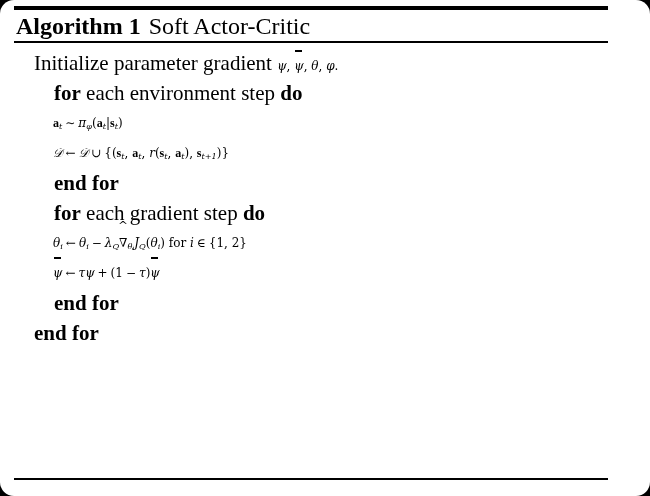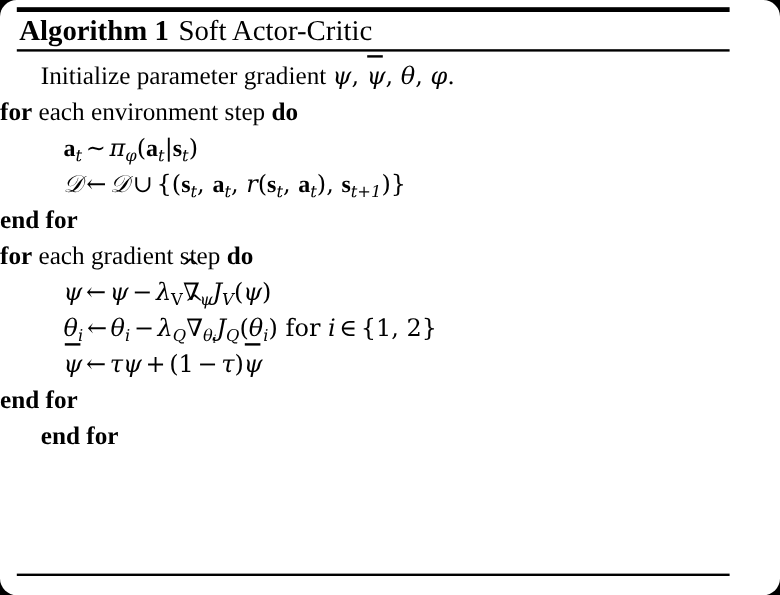--- a/index.html
+++ b/index.html
@@ -79,27 +79,27 @@
     width: 650px;
   }
   .line {
     position: relative;
     height: 30px;
     font-size: 21px;
     line-height: 30px;
     white-space: nowrap;
   }
   .ind0 { padding-left: 34px; }
-  .ind1 { }
+  .ind1 { padding-left: 54px; }
   .ind2 { padding-left: 53px; }
   .kw { font-weight: bold; }
   .mathline {
     font-family: "DejaVu Serif", "Liberation Serif", serif;
     font-style: italic;
-    font-size: 20px;
+    font-size: 12px;
   }
   .up { font-style: normal; }
   .bv { font-weight: bold; font-style: normal; font-family: "Liberation Serif","DejaVu Serif",serif; }
   .cal { font-style: italic; font-family: "DejaVu Serif", serif; }
   sub {
     font-size: 0.68em;
     vertical-align: -0.28em;
     font-style: italic;
   }
   .op { font-style: normal; padding: 0 3px; }
@@ -180,23 +180,20 @@
       <div class="line ind1">
         <span class="kw">end for</span>
       </div>
 
       <div class="line ind1">
         <span class="kw">for</span>
         <span>each gradient step</span>
         <span class="kw">do</span>
       </div>
 
-      <div class="line ind2 mathline">
-        <span>ψ</span><span class="op">←</span><span>ψ</span><span class="op">−</span><span>λ</span><sub class="up">V</sub><span class="hat-wrap up">∇</span><sub>ψ</sub><span>J</span><sub>V</sub><span class="up">(</span><span>ψ</span><span class="up">)</span>
-      </div>
 
       <div class="line ind2 mathline">
         <span>θ</span><sub>i</sub><span class="op">←</span><span>θ</span><sub>i</sub><span class="op">−</span><span>λ</span><sub>Q</sub><span class="hat-wrap up">∇</span><sub><span>θ</span><span style="font-size:0.7em;vertical-align:-0.22em">i</span></sub><span>J</span><sub>Q</sub><span class="up">(</span><span>θ</span><sub>i</sub><span class="up">)</span> <span class="up">for</span> <span>i</span><span class="op">∈</span><span class="up">{</span><span class="up">1</span><span class="up">,</span> <span class="up">2</span><span class="up">}</span>
       </div>
 
 
       <div class="line ind2 mathline">
         <span class="bar-wrap">ψ</span><span class="op">←</span><span>τ</span><span>ψ</span><span class="op">+</span><span class="up">(</span><span class="up">1</span><span class="op">−</span><span>τ</span><span class="up">)</span><span class="bar-wrap">ψ</span>
       </div>
 

